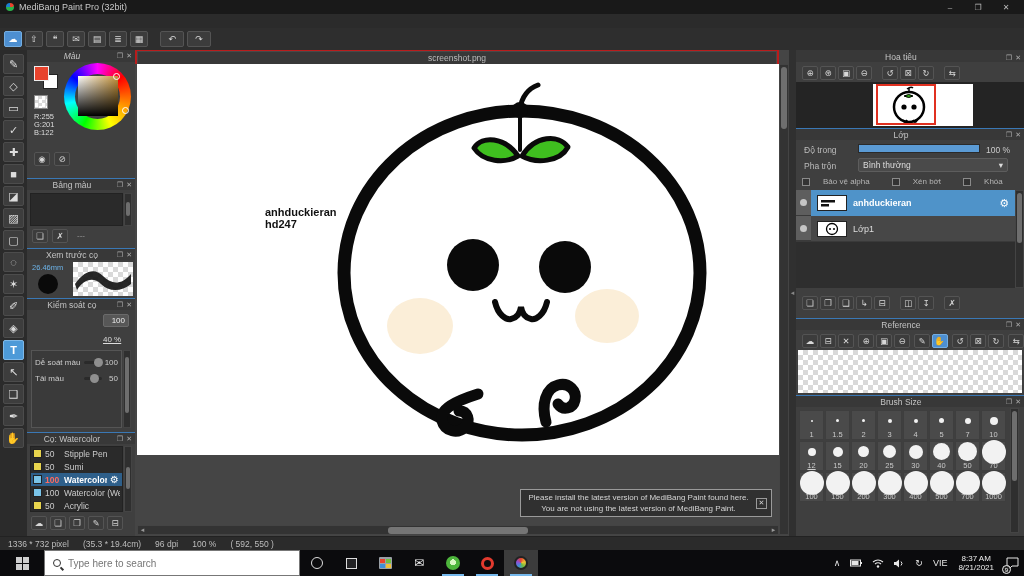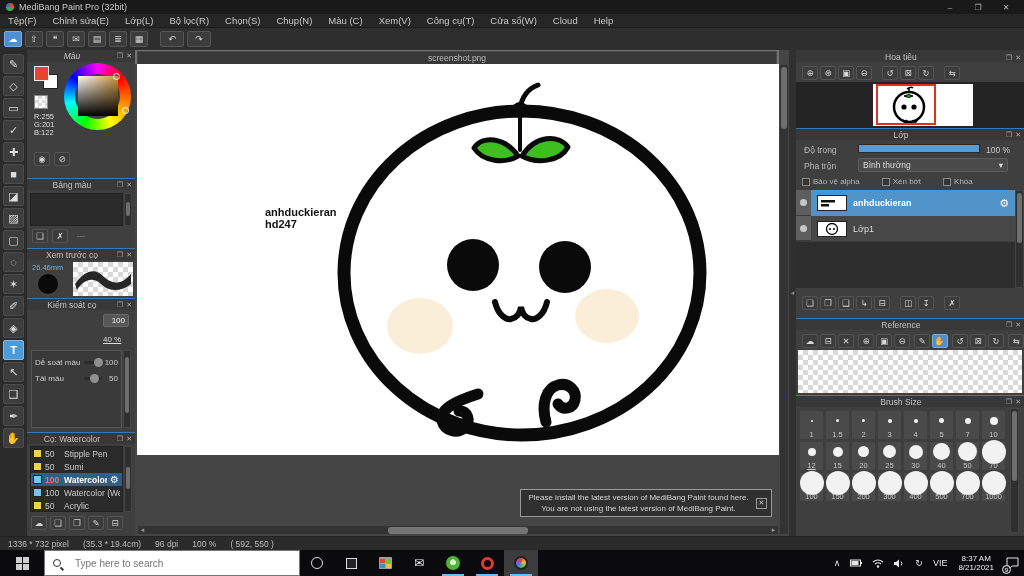--- a/index.html
+++ b/index.html
@@ -55,47 +55,47 @@
   
   .lrow{height:26px;display:flex;align-items:center;}
   .lrow .viscell{width:15px;align-self:stretch;background:#5e5e5e;display:flex;align-items:center;justify-content:center;border-bottom:1px solid #3a3a3a;}
   .lrow .dot{width:7px;height:7px;border-radius:50%;background:#c6c6c6;}
   .lrow .lthumb{width:30px;height:16px;background:#fff;margin:0 6px;border:1px solid #222;display:flex;align-items:center;justify-content:center;overflow:hidden;}
   .lrow .lname{flex:1;font-size:9px;color:#ddd;}
   .lrow.sel{background:#4f93c9;}
   .lrow.sel .lname{color:#fff;font-weight:bold;}
   .lrow:not(.sel){background:#474747;border-bottom:1px solid #3a3a3a;}
   .gear{color:#fff;font-size:11px;margin-right:6px;}
-  .chk{display:flex;align-items:center;gap:3px;font-size:8px;color:#b5b5b5;}
+  .chk{display:flex;align-items:center;gap:13px;font-size:8px;color:#b5b5b5;}
   .chk .box{width:8px;height:8px;border:1px solid #8a8a8a;background:#333;}
   
   .bscell{position:absolute;width:25px;height:30px;background:#4a4a4a;border:0.5px solid #3e3e3e;display:flex;flex-direction:column;align-items:center;justify-content:flex-start;}
   .bscell .dotarea{height:19px;display:flex;align-items:center;justify-content:center;}
   .bscell .bsdot{background:#f2f2f2;border-radius:50%;}
   .bscell .bslabel{font-size:7.5px;color:#c9c9c9;}
   
   #canvasarea{left:135px;top:50px;width:654px;height:486px;background:#454545;}
-  #tabbar{left:0;top:0;width:644px;height:14px;background:#737373;}
+  #tabbar{left:0;top:0;width:644px;height:14px;background:#b91c1c;}
   #tab{left:2px;top:1px;width:640px;height:13px;background:#383838;border:1px solid #484848;border-bottom:none;color:#bbb;font-size:8.5px;display:flex;align-items:center;justify-content:center;}
   #canvas{left:2px;top:14px;width:642px;height:391px;background:#fff;}
   #notif{left:385px;top:439px;width:252px;height:28px;background:#303030;border:1px solid #9a9a9a;display:flex;align-items:center;}
   #notif .txt{flex:1;text-align:center;font-size:8px;color:#d5d5d5;line-height:11px;}
   #notif .x{width:11px;height:11px;border:1px solid #9a9a9a;margin-right:4px;display:flex;align-items:center;justify-content:center;font-size:7px;color:#ccc;}
   .hscroll{left:2px;top:475px;width:642px;height:10px;background:#333;border:1px solid #444;display:flex;align-items:center;}
   .hthumb{position:absolute;left:250px;top:1px;width:140px;height:7px;background:#757575;border-radius:3px;}
   .arrowg{width:9px;text-align:center;color:#999;font-size:7px;}
   #vscroll{left:644px;top:14px;width:10px;height:471px;background:#333;border:1px solid #444;position:absolute;}
   
   #statusbar{left:0;top:536px;width:1024px;height:14px;background:#2b2b2b;display:flex;align-items:center;gap:14px;padding:0 8px;font-size:8.5px;color:#bdbdbd;border-top:1px solid #222;}
   
   #taskbar{left:0;top:550px;width:1024px;height:26px;background:#0b0b0d;display:flex;align-items:center;}
   #startbtn{width:44px;height:26px;display:flex;align-items:center;justify-content:center;}
   .winlogo{display:grid;grid-template-columns:6px 6px;grid-template-rows:6px 6px;gap:1px;}
   .winlogo i{background:#cfcfcf;}
-  #searchbox{width:256px;height:26px;background:#fff;display:flex;align-items:center;padding:0 8px;gap:14px;border:1px solid #777;}
+  #searchbox{width:256px;height:26px;background:#fff;display:flex;align-items:center;padding:0 8px;gap:7px;border:1px solid #777;}
   #searchbox input{border:none;outline:none;font-size:10px;color:#444;width:190px;background:transparent;}
   .mag{width:8px;height:8px;border:1.5px solid #333;border-radius:50%;position:relative;}
   .mag:after{content:"";position:absolute;width:1.5px;height:4px;background:#333;left:7px;top:7px;transform:rotate(-45deg);}
   .tbicon{width:34px;height:26px;display:flex;align-items:center;justify-content:center;position:relative;}
   .tbicon.running:after{content:"";position:absolute;left:6px;right:6px;bottom:0;height:2px;background:#76b9ed;}
   .tbicon.activeapp{background:#3c3c3c;}
   #tray{margin-left:auto;display:flex;align-items:center;height:26px;}
   .trayic{padding:0 5px;color:#e6e6e6;font-size:9px;display:flex;align-items:center;justify-content:center;}
   #clock{display:flex;flex-direction:column;align-items:center;justify-content:center;font-size:8px;color:#eee;line-height:9px;padding:0 6px;}
   #badge{position:absolute;left:2px;bottom:2px;width:9px;height:9px;border-radius:50%;background:#222;border:1px solid #eee;color:#fff;font-size:6px;display:flex;align-items:center;justify-content:center;}
@@ -108,34 +108,20 @@
   <div id="titlebar" class="abs">
     <div id="app-logo"></div>
     <div id="app-title">MediBang Paint Pro (32bit)</div>
     <div id="win-controls">
       <div class="winbtn">–</div>
       <div class="winbtn">❐</div>
       <div class="winbtn">✕</div>
     </div>
   </div>
 
-  <div id="menubar" class="abs">
-      <div class="menu-item">Tệp(F)</div>
-      <div class="menu-item">Chỉnh sửa(E)</div>
-      <div class="menu-item">Lớp(L)</div>
-      <div class="menu-item">Bộ lọc(R)</div>
-      <div class="menu-item">Chọn(S)</div>
-      <div class="menu-item">Chụp(N)</div>
-      <div class="menu-item">Màu (C)</div>
-      <div class="menu-item">Xem(V)</div>
-      <div class="menu-item">Công cụ(T)</div>
-      <div class="menu-item">Cửa sổ(W)</div>
-      <div class="menu-item">Cloud</div>
-      <div class="menu-item">Help</div>
-    </div>
 
   <div id="quickbar" class="abs">
       <div class="ibtn active">☁</div>
       <div class="ibtn">⇧</div>
       <div class="ibtn">❝</div>
       <div class="ibtn">✉</div>
       <div class="ibtn">▤</div>
       <div class="ibtn">≣</div>
       <div class="ibtn">▦</div>
       <div class="sep"></div>

